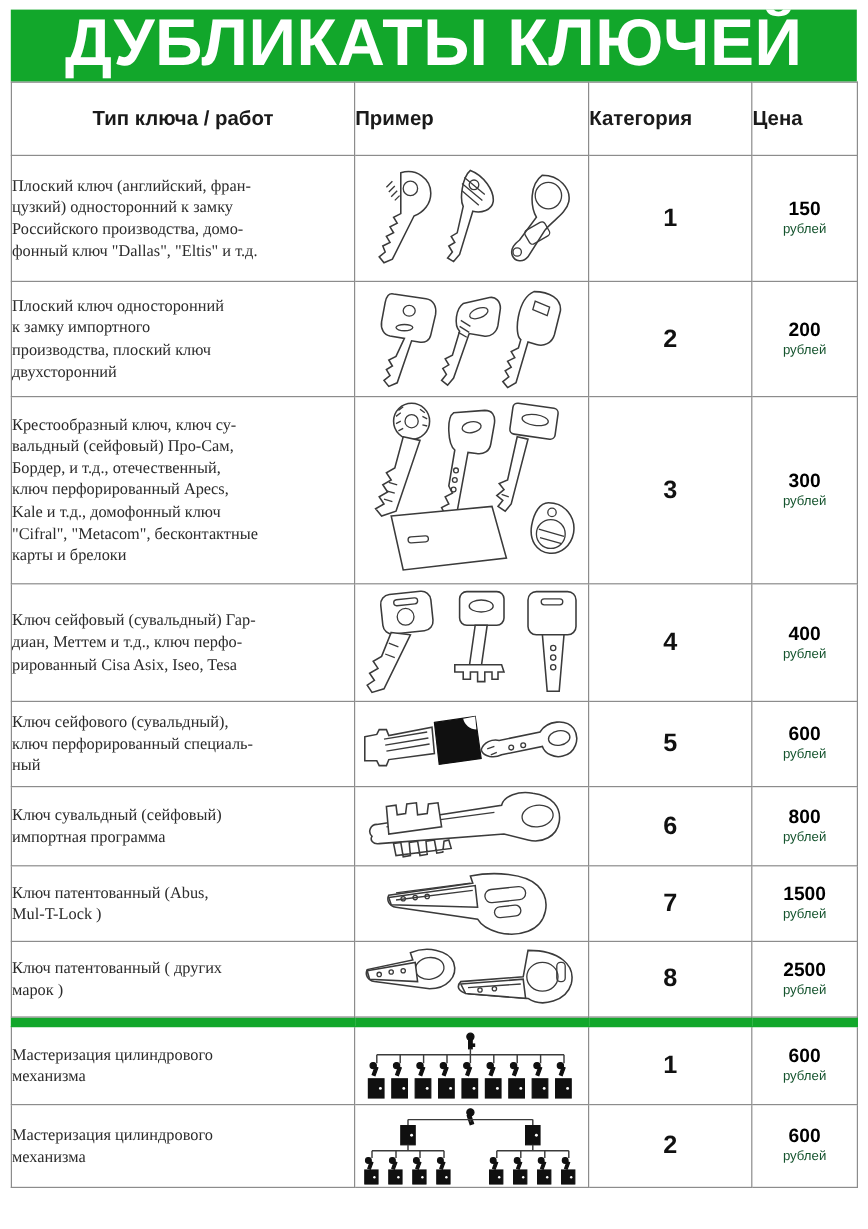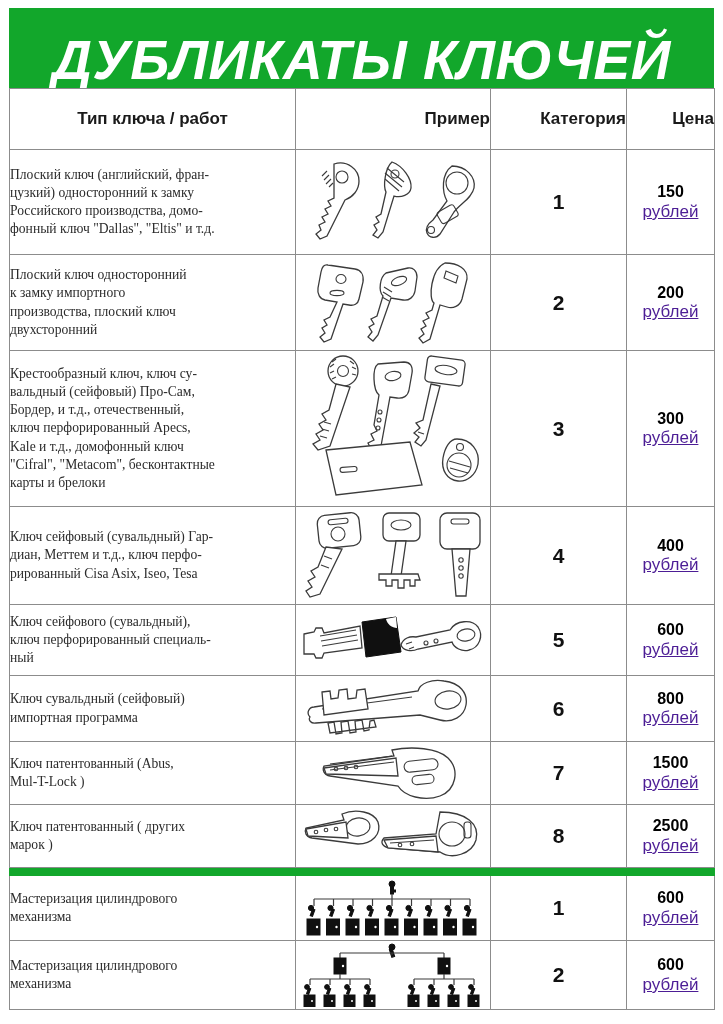--- a/index.html
+++ b/index.html
@@ -19,27 +19,26 @@
     position: relative;
     width: 723px;
     height: 1024px;
     box-sizing: border-box;
     padding: 8px 9px 9px 9px;
     background: #ffffff;
   }
 
   
   .banner {
-    height: 80px;
+    height: 60px;
     background: #12a72b;
     display: flex;
-    align-items: flex-end;
+    align-items: flex-start;
     justify-content: center;
     overflow: hidden;
-    font-style: italic;
   }
   .banner-title {
     color: #ffffff;
     font-size: 55px;
     font-weight: bold;
     letter-spacing: 0.5px;
     line-height: 1;
     white-space: nowrap;
     font-family: "Liberation Sans", sans-serif;
   }
@@ -58,21 +57,21 @@
   }
 
   col.c-type    { width: 286px; }
   col.c-example { width: 195px; }
   col.c-cat     { width: 136px; }
   col.c-price   { width: 88px;  }
 
   
   .hdr td {
     height: 60px;
-    text-align: right;
+    text-align: left;
     font-weight: bold;
     font-size: 17px;
   }
   .hdr .h-type { text-align: center; }
 
   
   .desc {
     padding: 8px 8px 8px 11px;
     font-size: 13.6px;
     line-height: 1.33;
@@ -97,24 +96,23 @@
     padding: 2px 0;
   }
   .price .amount {
     display: block;
     font-size: 16px;
     font-weight: bold;
     color: #000;
   }
   .price .unit {
     display: block;
-    font-size: 17px;
-    color: #4c1d95;
+    font-size: 11px;
+    color: #14532d;
     margin-top: 1px;
-    text-decoration: underline;
   }
 
   
   .example {
     text-align: center;
     padding: 3px 2px;
   }
   .example svg { display: block; margin: 0 auto; }
 
   

